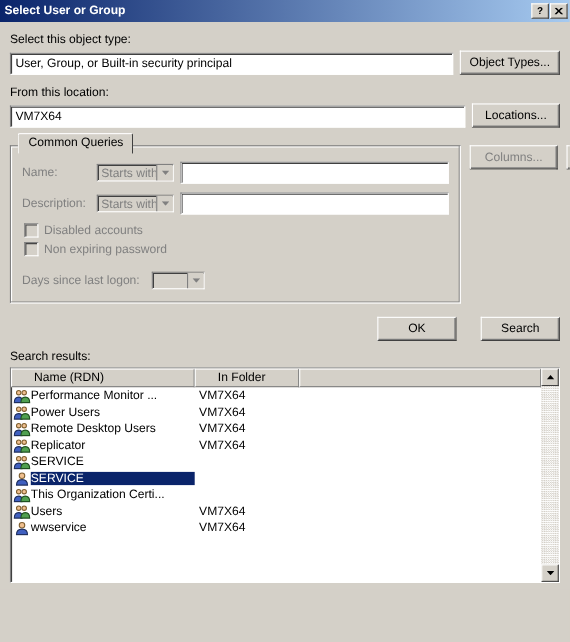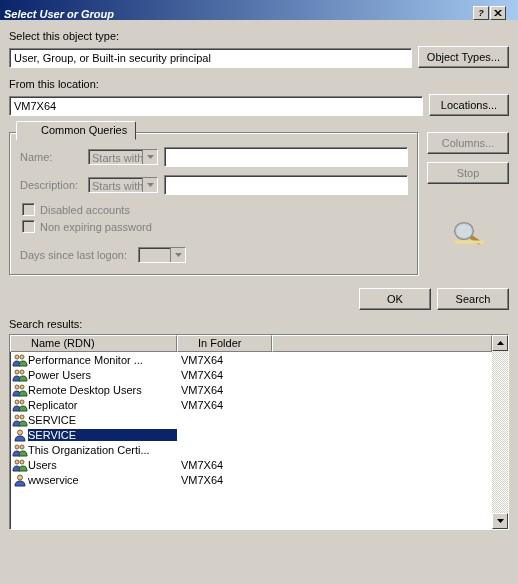--- a/index.html
+++ b/index.html
@@ -9,24 +9,23 @@
   background: #d4d0c8;
   width: 518px;
   height: 584px;
   overflow: hidden;
 }
 .titlebar {
   background: linear-gradient(to right, #0a246a, #a6caf0);
   color: #fff;
   height: 20px;
   display: flex;
-  align-items: flex-end;
-  padding: 0 12px 0 4px;
+  align-items: center;
+  padding: 0 2px 0 4px;
   font-weight: bold;
-  font-style: italic;
 }
 .titlebar-text { flex: 1; }
 .titlebar-buttons { display: flex; gap: 1px; }
 .titlebar-btn {
   width: 16px; height: 14px;
   background: #d4d0c8;
   border: 1px solid;
   border-color: #fff #404040 #404040 #fff;
   font-size: 9px;
   font-family: "Marlett", sans-serif;
@@ -74,21 +73,21 @@
   position: absolute;
   top: -12px;
   left: 6px;
   display: flex;
 }
 .tab {
   background: #d4d0c8;
   border: 1px solid;
   border-color: #fff #404040 transparent #fff;
   border-radius: 2px 2px 0 0;
-  padding: 2px 8px 3px 24px;
+  padding: 2px 8px 3px 9px;
   font: inherit;
   position: relative;
   z-index: 2;
 }
 .disabled { color: #808080; }
 .form-row {
   display: flex;
   align-items: center;
   gap: 6px;
   margin-bottom: 8px;
@@ -117,28 +116,28 @@
   width: 13px; height: 13px;
   background: #d4d0c8;
   border: 1px solid;
   border-color: #808080 #fff #fff #808080;
   box-shadow: inset 1px 1px 0 #404040;
 }
 .right-col {
   float: right;
   width: 82px;
   display: flex;
-  flex-direction: column;
+  flex-direction: row;
   gap: 8px;
   margin-top: 6px;
 }
 .query-flex { display: flex; gap: 8px; align-items: flex-start; }
 .query-left { flex: 1; }
 .magnifier { margin-top: 28px; align-self: center; }
-.action-row { display: flex; justify-content: flex-end; gap: 6px; margin: 12px 0 8px 0; }
+.action-row { display: flex; justify-content: flex-end; gap: 22px; margin: 12px 0 8px 0; }
 .btn-default { box-shadow: inset 0 0 0 1px #000, inset -2px -2px 0 #808080, inset 2px 2px 0 #d4d0c8; }
 .results-label { margin-bottom: 4px; }
 .listview {
   border: 1px solid;
   border-color: #808080 #fff #fff #808080;
   box-shadow: inset 1px 1px 0 #404040;
   background: #fff;
   height: 196px;
   position: relative;
   display: flex;

